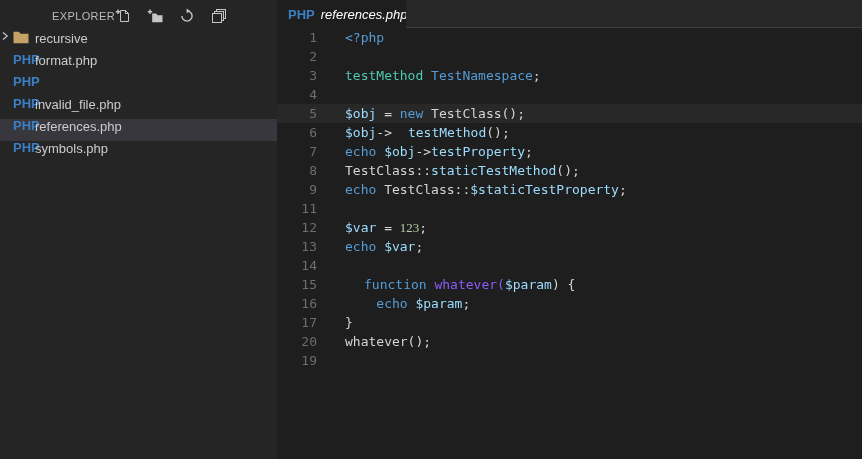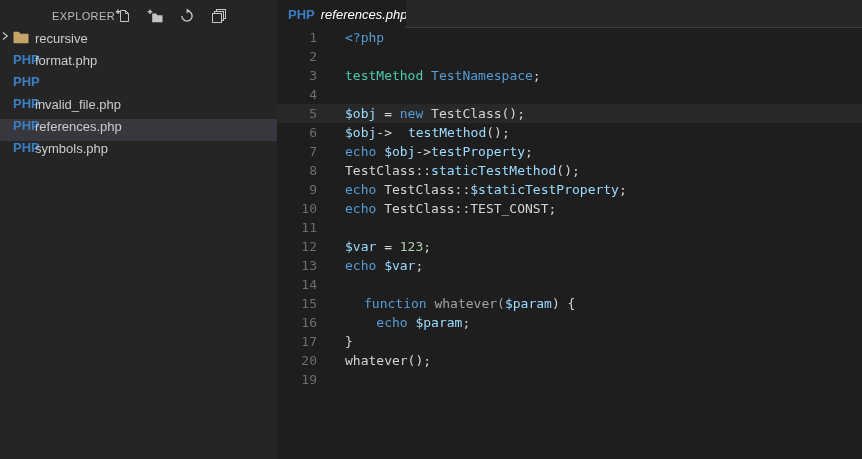--- a/index.html
+++ b/index.html
@@ -128,26 +128,25 @@
     <div id="code-lines" class="code">
         <div class="cline"><span class="gutter">1</span><span class="ccontent"><span style="color: rgb(86, 156, 214);">&lt;?php</span></span></div>
         <div class="cline"><span class="gutter">2</span><span class="ccontent"></span></div>
         <div class="cline"><span class="gutter">3</span><span class="ccontent"><span style="color: rgb(78, 201, 176);">testMethod</span><span style="color: rgb(212, 212, 212);"> </span><span style="color: rgb(86, 156, 214);">TestNamespace</span><span style="color: rgb(212, 212, 212);">;</span></span></div>
         <div class="cline"><span class="gutter">4</span><span class="ccontent"></span></div>
         <div class="cline current"><span class="gutter">5</span><span class="ccontent"><span style="color: rgb(156, 220, 254);">$obj</span><span style="color: rgb(212, 212, 212);"> = </span><span style="color: rgb(86, 156, 214);">new</span><span style="color: rgb(212, 212, 212);"> TestClass();</span></span></div>
         <div class="cline"><span class="gutter">6</span><span class="ccontent"><span style="color: rgb(156, 220, 254);">$obj</span><span style="color: rgb(212, 212, 212);">-&gt;</span><span style="color: rgb(156, 220, 254); margin-left: 16px;">testMethod</span><span style="color: rgb(212, 212, 212);">();</span></span></div>
         <div class="cline"><span class="gutter">7</span><span class="ccontent"><span style="color: rgb(86, 156, 214);">echo</span><span style="color: rgb(212, 212, 212);"> </span><span style="color: rgb(156, 220, 254);">$obj</span><span style="color: rgb(212, 212, 212);">-&gt;</span><span style="color: rgb(156, 220, 254);">testProperty</span><span style="color: rgb(212, 212, 212);">;</span></span></div>
         <div class="cline"><span class="gutter">8</span><span class="ccontent"><span style="color: rgb(212, 212, 212);">TestClass::</span><span style="color: rgb(156, 220, 254);">staticTestMethod</span><span style="color: rgb(212, 212, 212);">();</span></span></div>
         <div class="cline"><span class="gutter">9</span><span class="ccontent"><span style="color: rgb(86, 156, 214);">echo</span><span style="color: rgb(212, 212, 212);"> TestClass::</span><span style="color: rgb(156, 220, 254);">$staticTestProperty</span><span style="color: rgb(212, 212, 212);">;</span></span></div>
-        <div class="cline"><span class="gutter">10</span><span class="ccontent"><span style="color: rgb(86, 156, 214);">echo</span><span style="color: rgb(212, 212, 212);"> TestClass::TEST_CONST;</span></span></div>
         <div class="cline"><span class="gutter">11</span><span class="ccontent"></span></div>
-        <div class="cline"><span class="gutter">12</span><span class="ccontent"><span style="color: rgb(156, 220, 254);">$var</span><span style="color: rgb(212, 212, 212);"> = </span><span style="color: rgb(181, 206, 168);">123</span><span style="color: rgb(212, 212, 212);">;</span></span></div>
+        <div class="cline"><span class="gutter">12</span><span class="ccontent"><span style="color: rgb(156, 220, 254);">$var</span><span style="color: rgb(212, 212, 212);"> = </span><span style="color: rgb(181, 206, 168); font-family: Liberation Serif, serif;">123</span><span style="color: rgb(212, 212, 212);">;</span></span></div>
         <div class="cline"><span class="gutter">13</span><span class="ccontent"><span style="color: rgb(86, 156, 214);">echo</span><span style="color: rgb(212, 212, 212);"> </span><span style="color: rgb(156, 220, 254);">$var</span><span style="color: rgb(212, 212, 212);">;</span></span></div>
         <div class="cline"><span class="gutter">14</span><span class="ccontent"></span></div>
-        <div class="cline"><span class="gutter">15</span><span class="ccontent"><span style="color: rgb(86, 156, 214); margin-left: 19px;">function</span><span style="color: #a3a3a3;"> whatever(</span><span style="color: rgb(156, 220, 254);">$param</span><span style="color: rgb(212, 212, 212);">) {</span></span></div>
+        <div class="cline"><span class="gutter">15</span><span class="ccontent"><span style="color: rgb(86, 156, 214); margin-left: 19px;">function</span><span style="color: #8b5cf6;"> whatever(</span><span style="color: rgb(156, 220, 254);">$param</span><span style="color: rgb(212, 212, 212);">) {</span></span></div>
         <div class="cline"><span class="gutter">16</span><span class="ccontent"><span style="color: rgb(212, 212, 212);">    </span><span style="color: rgb(86, 156, 214);">echo</span><span style="color: rgb(212, 212, 212);"> </span><span style="color: rgb(156, 220, 254);">$param</span><span style="color: rgb(212, 212, 212);">;</span></span></div>
         <div class="cline"><span class="gutter">17</span><span class="ccontent"><span style="color: rgb(212, 212, 212);">}</span></span></div>
         <div class="cline"><span class="gutter">20</span><span class="ccontent"><span style="color: rgb(212, 212, 212);">whatever();</span></span></div>
         <div class="cline"><span class="gutter">19</span><span class="ccontent"></span></div>
       </div>
   </main>
 
 </div>
 
 </body></html>

